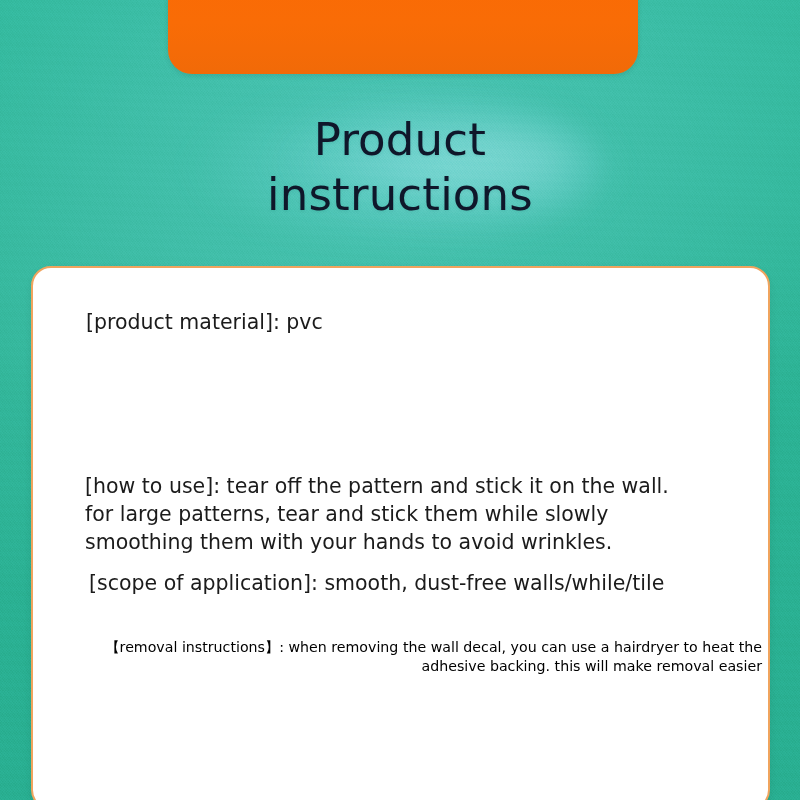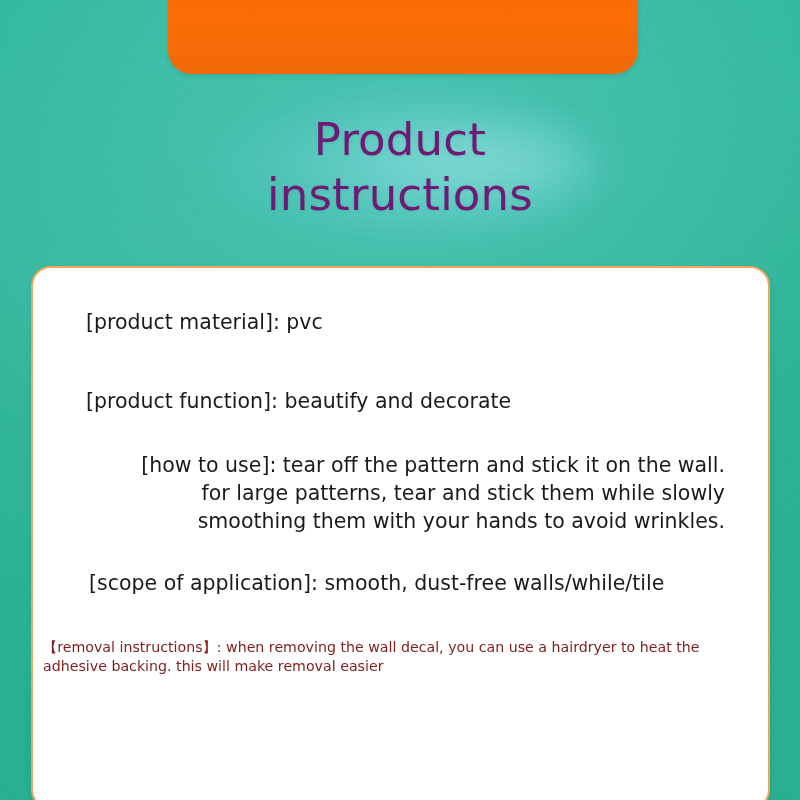--- a/index.html
+++ b/index.html
@@ -74,21 +74,21 @@
     box-shadow: 0 2px 5px rgba(0,0,0,0.10);
   }
 
   
   .title {
     position: absolute;
     left: 0;
     top: 112px;
     width: 800px;
     text-align: center;
-    color: #701a75;
+    color: #0f172a;
     font-family: "DejaVu Sans", sans-serif;
     font-size: 45px;
     line-height: 55px;
     font-weight: 400;
     letter-spacing: 0.2px;
     text-shadow: 0 1px 3px rgba(0,90,80,0.12);
   }
   .title .line { display: block; }
 
   
@@ -117,30 +117,30 @@
     position: absolute;
     color: #1b1b1b;
     font-family: "DejaVu Sans", sans-serif;
     font-size: 20.5px;
     line-height: 28px;
     white-space: pre-wrap;
   }
 
   .line-material   { left: 53px; top: 40px; }
   .line-function   { left: 53px; top: 119px; }
-  .line-howto      { left: 52px; top: 183px; width: 640px; text-align: right; }
+  .line-howto      { left: 52px; top: 204px; width: 640px; }
   .line-scope      { left: 56px; top: 301px; }
 
   .removal {
     position: absolute;
     left: 10px;
     top: 370px;
     width: 719px;
-    text-align: left;
-    color: #7f1d1d;
+    text-align: right;
+    color: #000000;
     font-family: "DejaVu Sans", sans-serif;
     font-size: 14.2px;
     line-height: 19px;
   }
 </style>
 </head>
 <body>
 
 <div id="poster">
 
@@ -154,21 +154,20 @@
   <div class="title">
     <span class="line">Product</span>
     <span class="line">instructions</span>
   </div>
 
   <div class="card">
     <div class="card-body">
 
       <div class="spec-line line-material">[product material]: pvc</div>
 
-      <div class="spec-line line-function">[product function]: beautify and decorate</div>
 
       <div class="spec-line line-howto">[how to use]: tear off the pattern and stick it on the wall.
 for large patterns, tear and stick them while slowly
 smoothing them with your hands to avoid wrinkles.</div>
 
       <div class="spec-line line-scope">[scope of application]: smooth, dust-free walls/while/tile</div>
 
       <div class="removal">【removal instructions】: when removing the wall decal, you can use a hairdryer to heat the adhesive backing.
 this will make removal easier</div>
 

